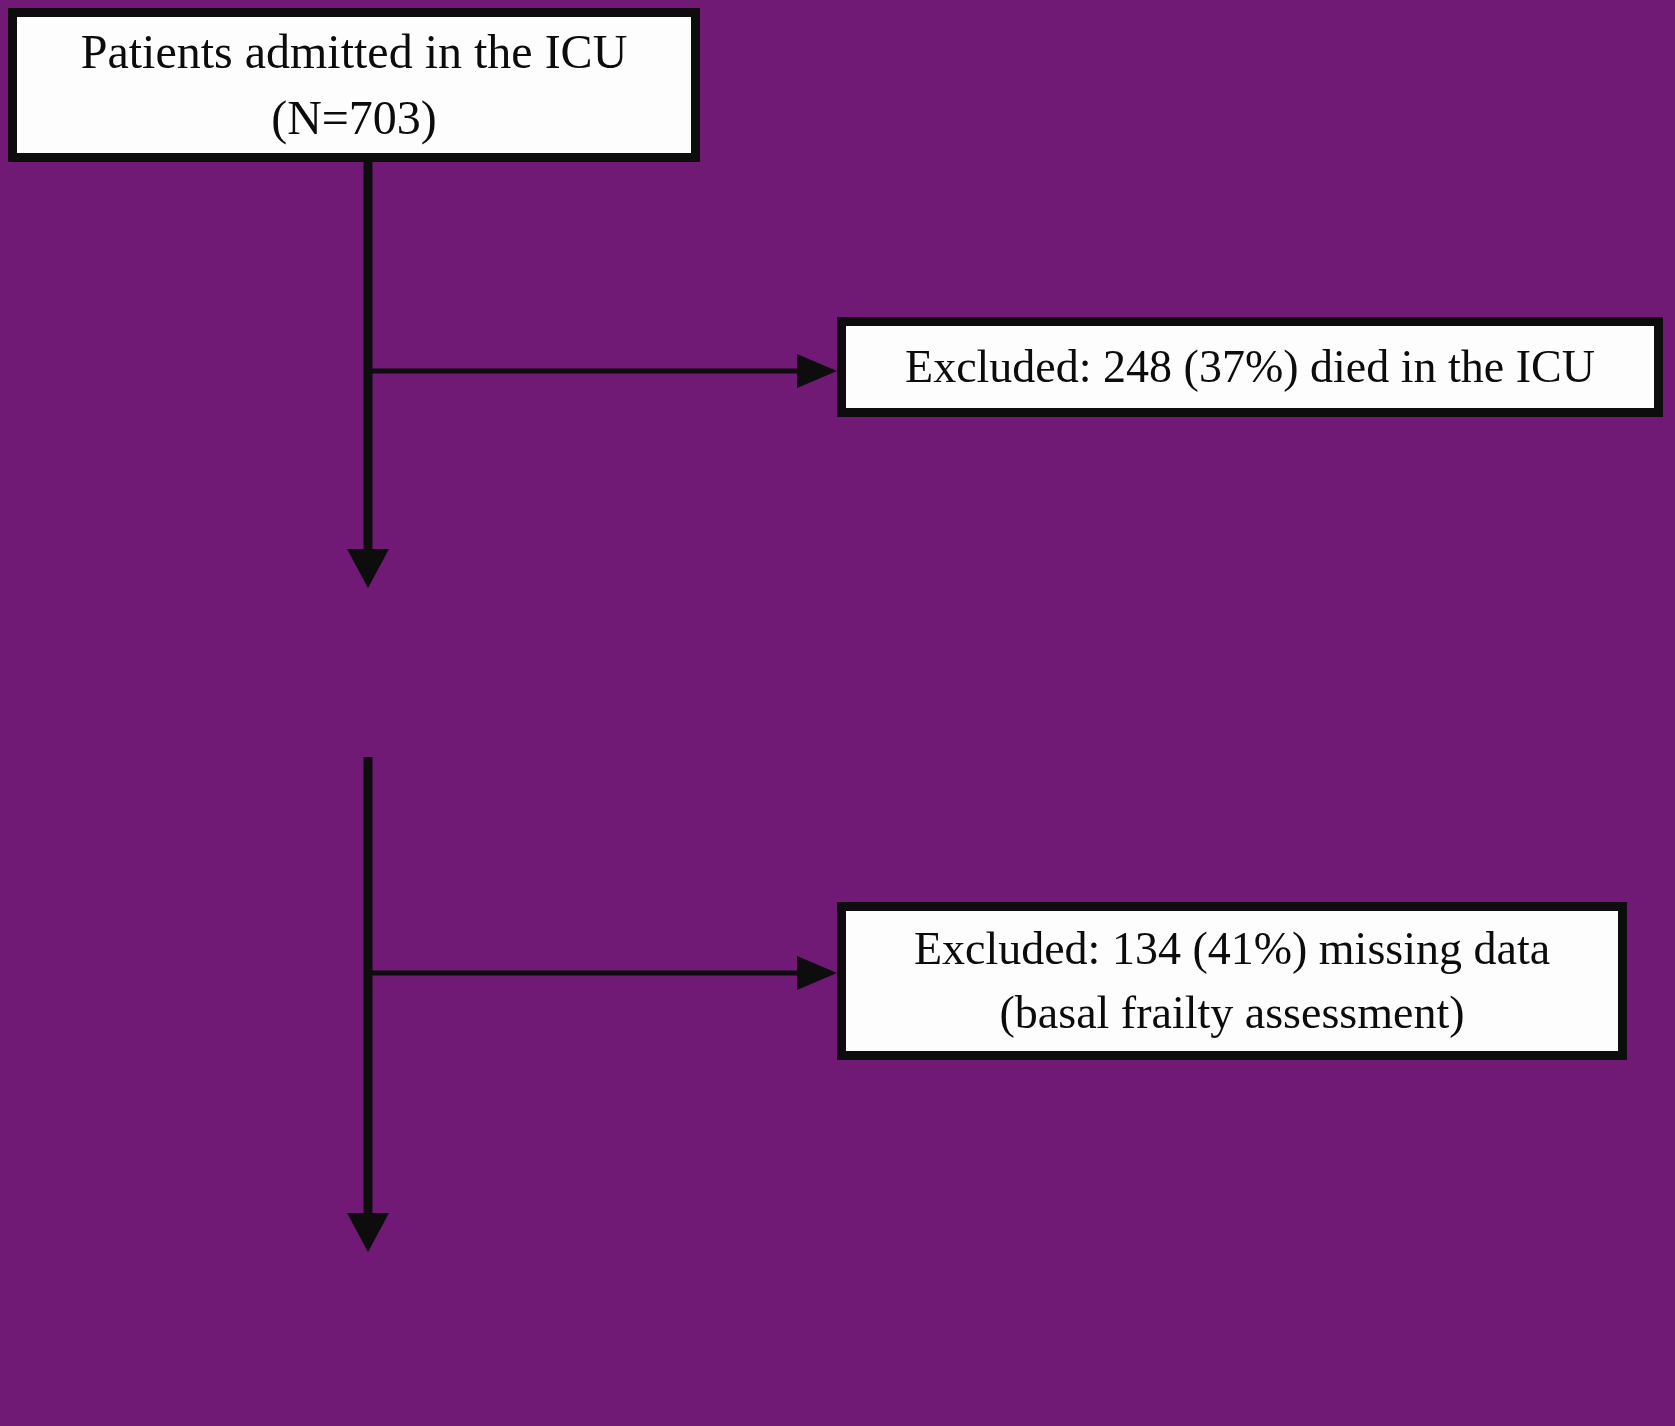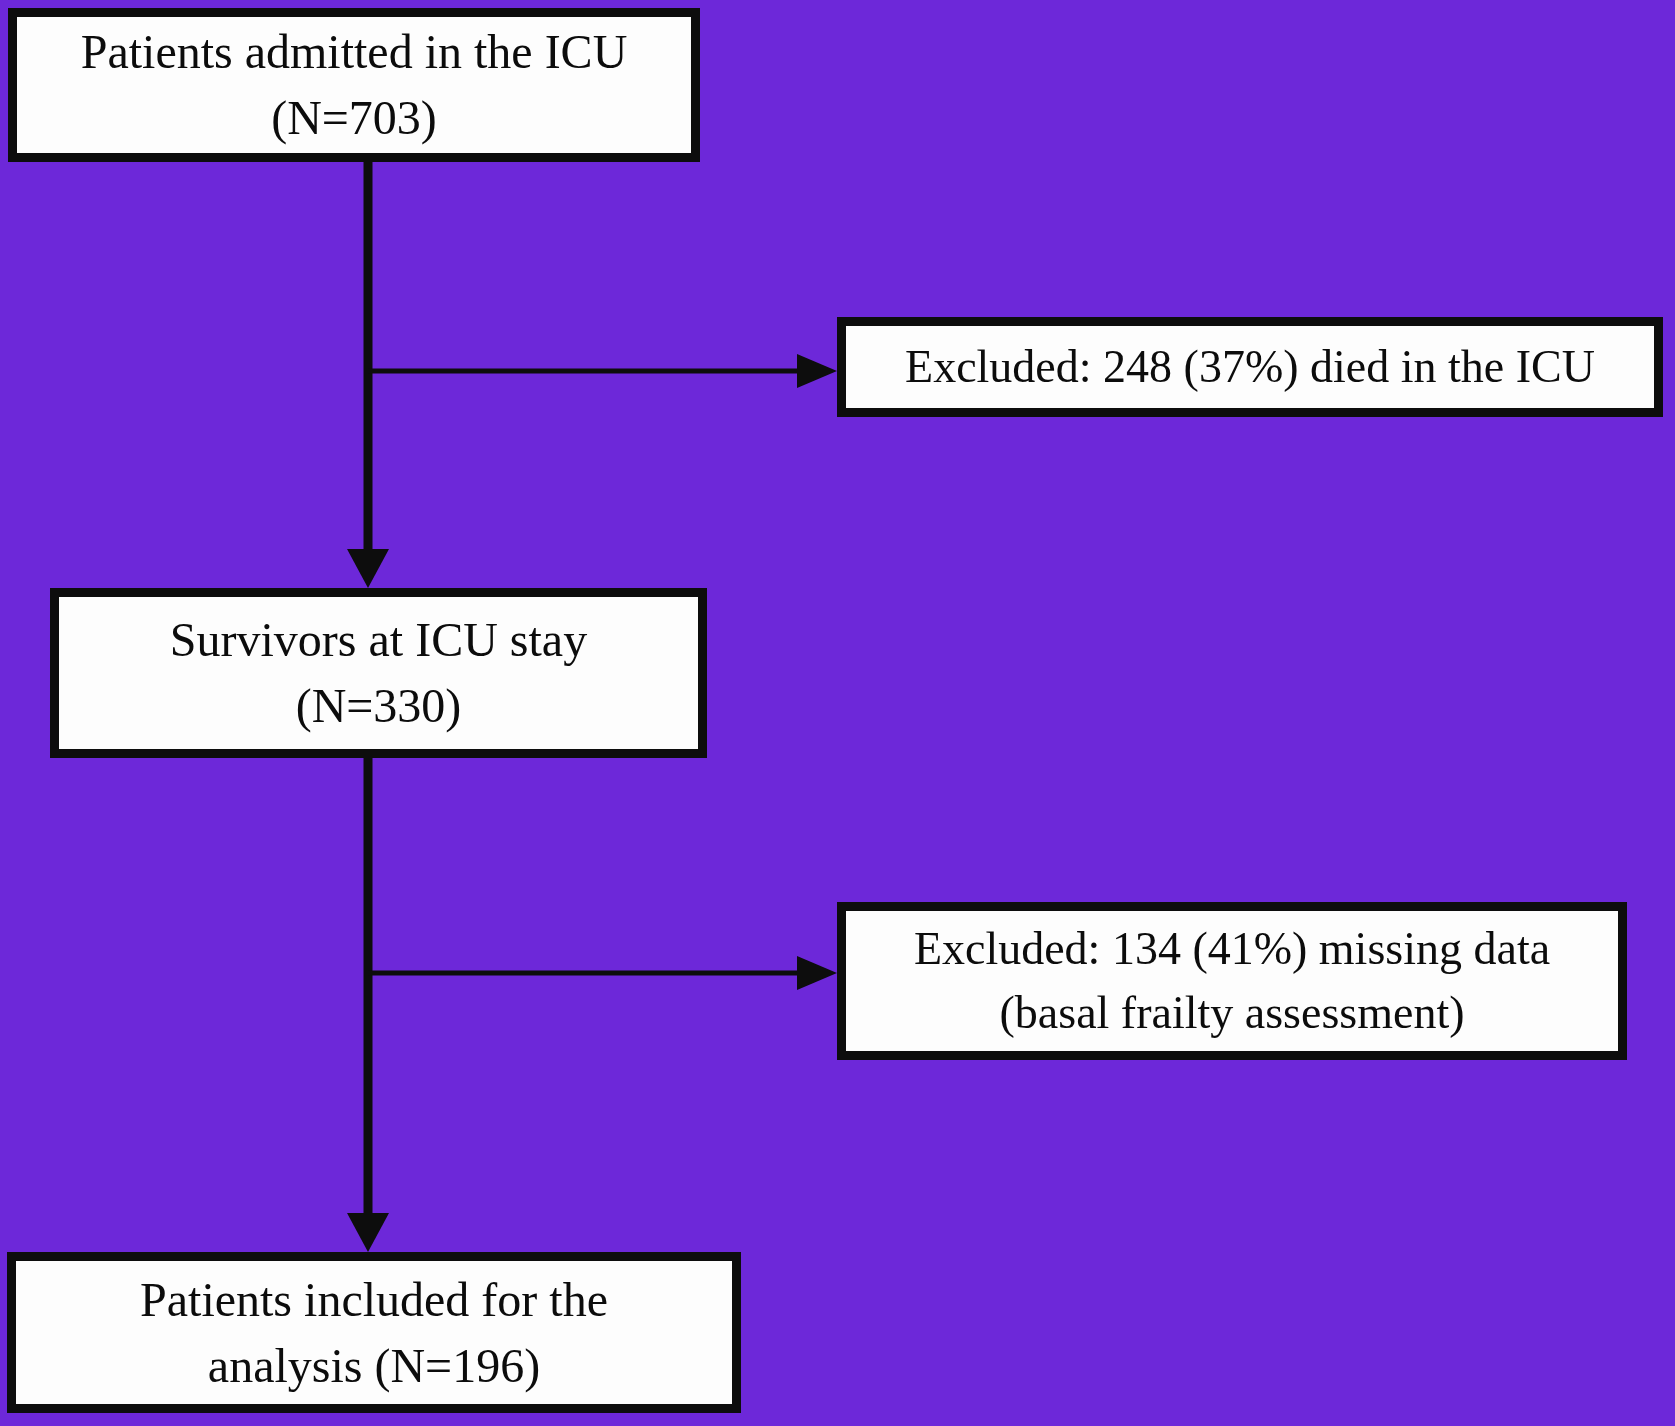--- a/index.html
+++ b/index.html
@@ -4,21 +4,21 @@
 <style>
   html, body {
     margin: 0;
     padding: 0;
     background: #ffffff;
   }
   .stage {
     position: relative;
     width: 1675px;
     height: 1426px;
-    background: #6d28d9;
+    background: #701a75;
     font-family: "Liberation Serif", "DejaVu Serif", serif;
     color: #0c0c0c;
     overflow: hidden;
   }
   .connector-layer {
     position: absolute;
     left: 0;
     top: 0;
     width: 1675px;
     height: 1426px;
@@ -78,28 +78,20 @@
 
   <div class="node" id="node-admitted">
     <span class="line">Patients admitted in the ICU</span>
     <span class="line">(N=703)</span>
   </div>
 
   <div class="node excl" id="node-excluded1">
     <span class="line">Excluded: 248 (37%) died in the ICU</span>
   </div>
 
-  <div class="node" id="node-survivors">
-    <span class="line">Survivors at ICU stay</span>
-    <span class="line">(N=330)</span>
-  </div>
 
   <div class="node excl" id="node-excluded2">
     <span class="line">Excluded: 134 (41%) missing data</span>
     <span class="line">(basal frailty assessment)</span>
   </div>
 
-  <div class="node" id="node-included">
-    <span class="line">Patients included for the</span>
-    <span class="line">analysis (N=196)</span>
-  </div>
 
 </div>
 
 </body></html>

